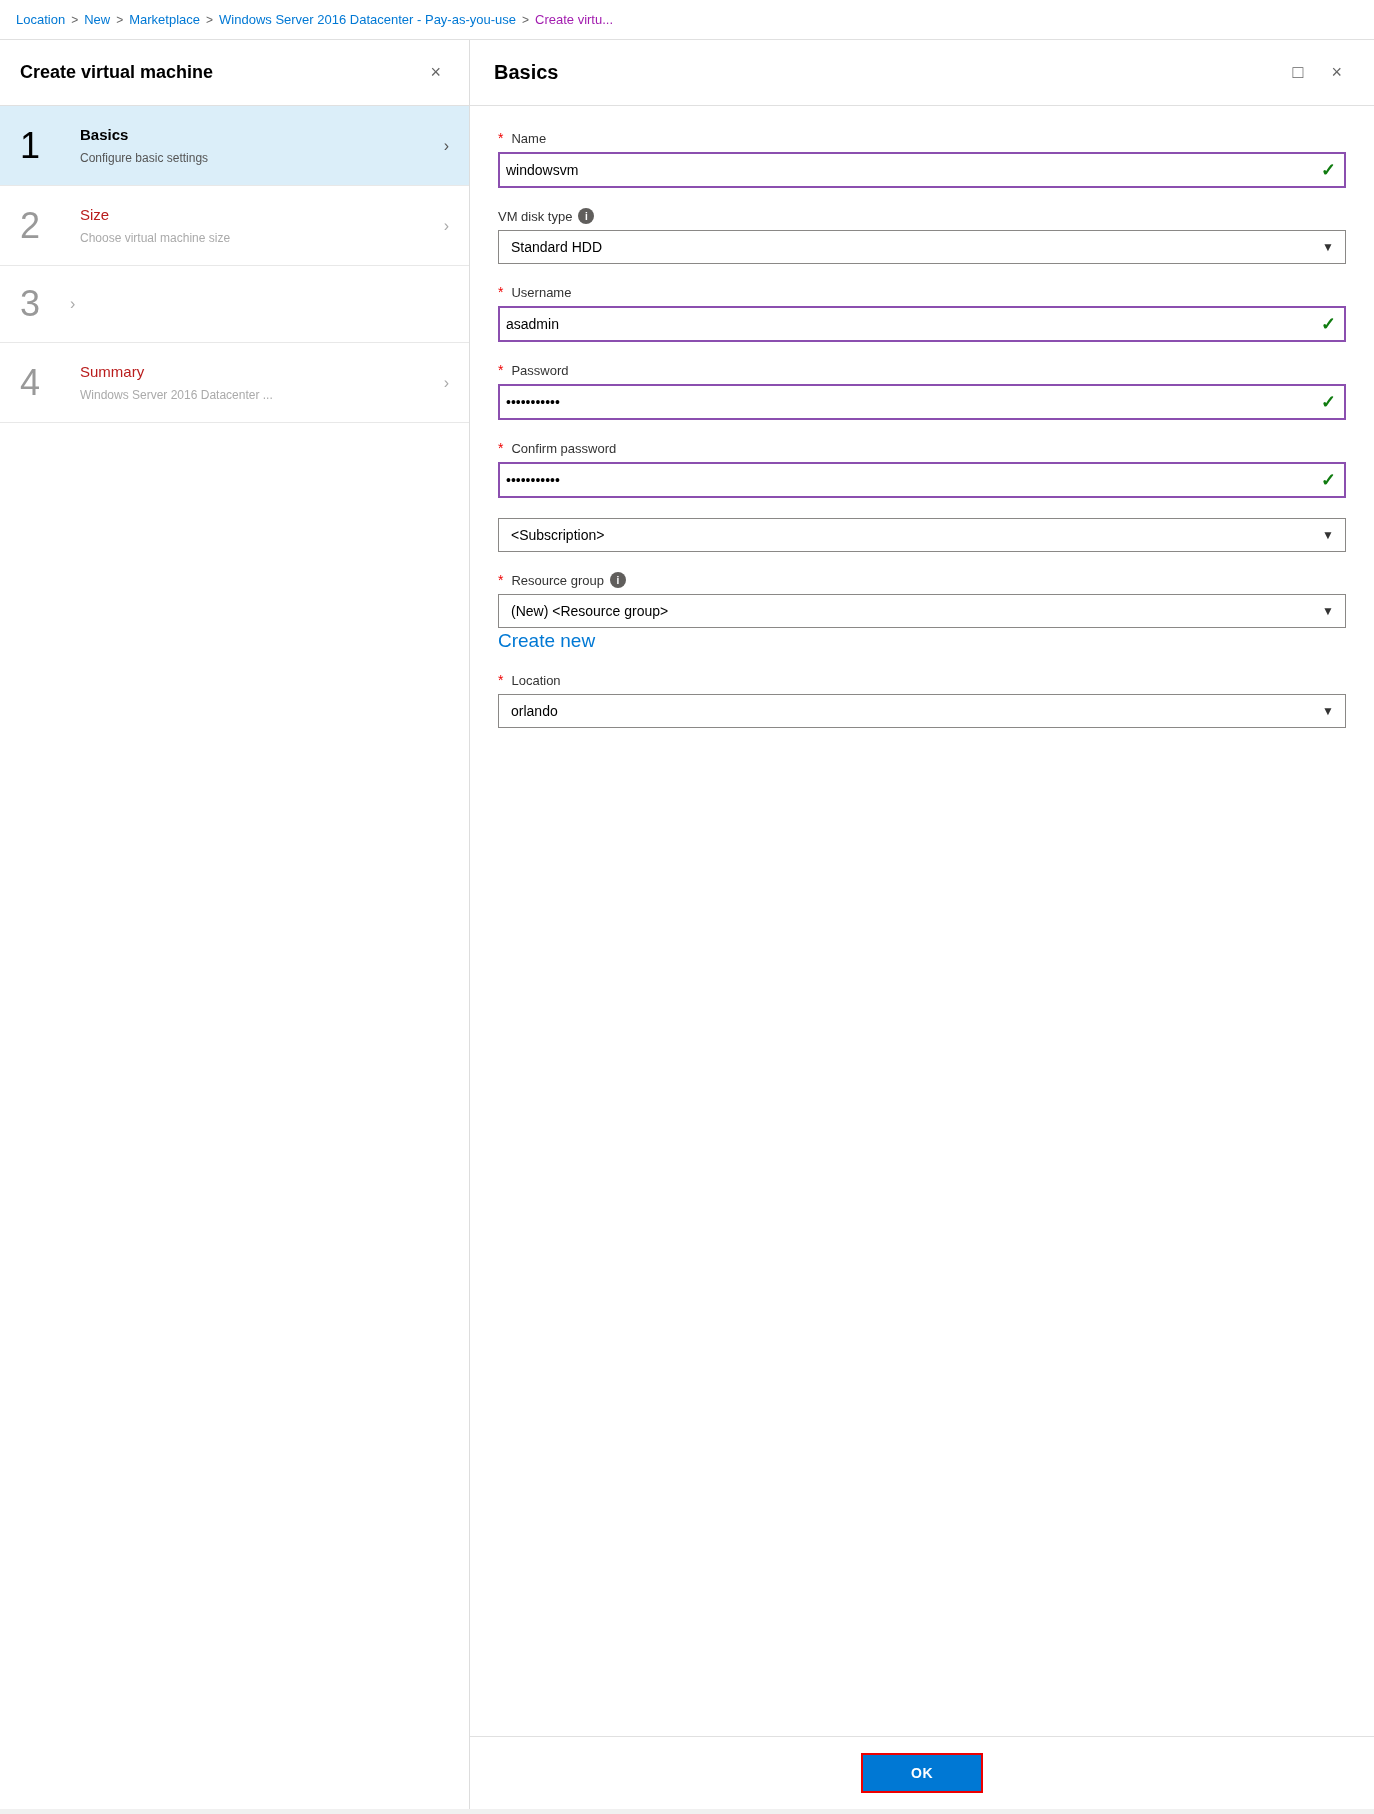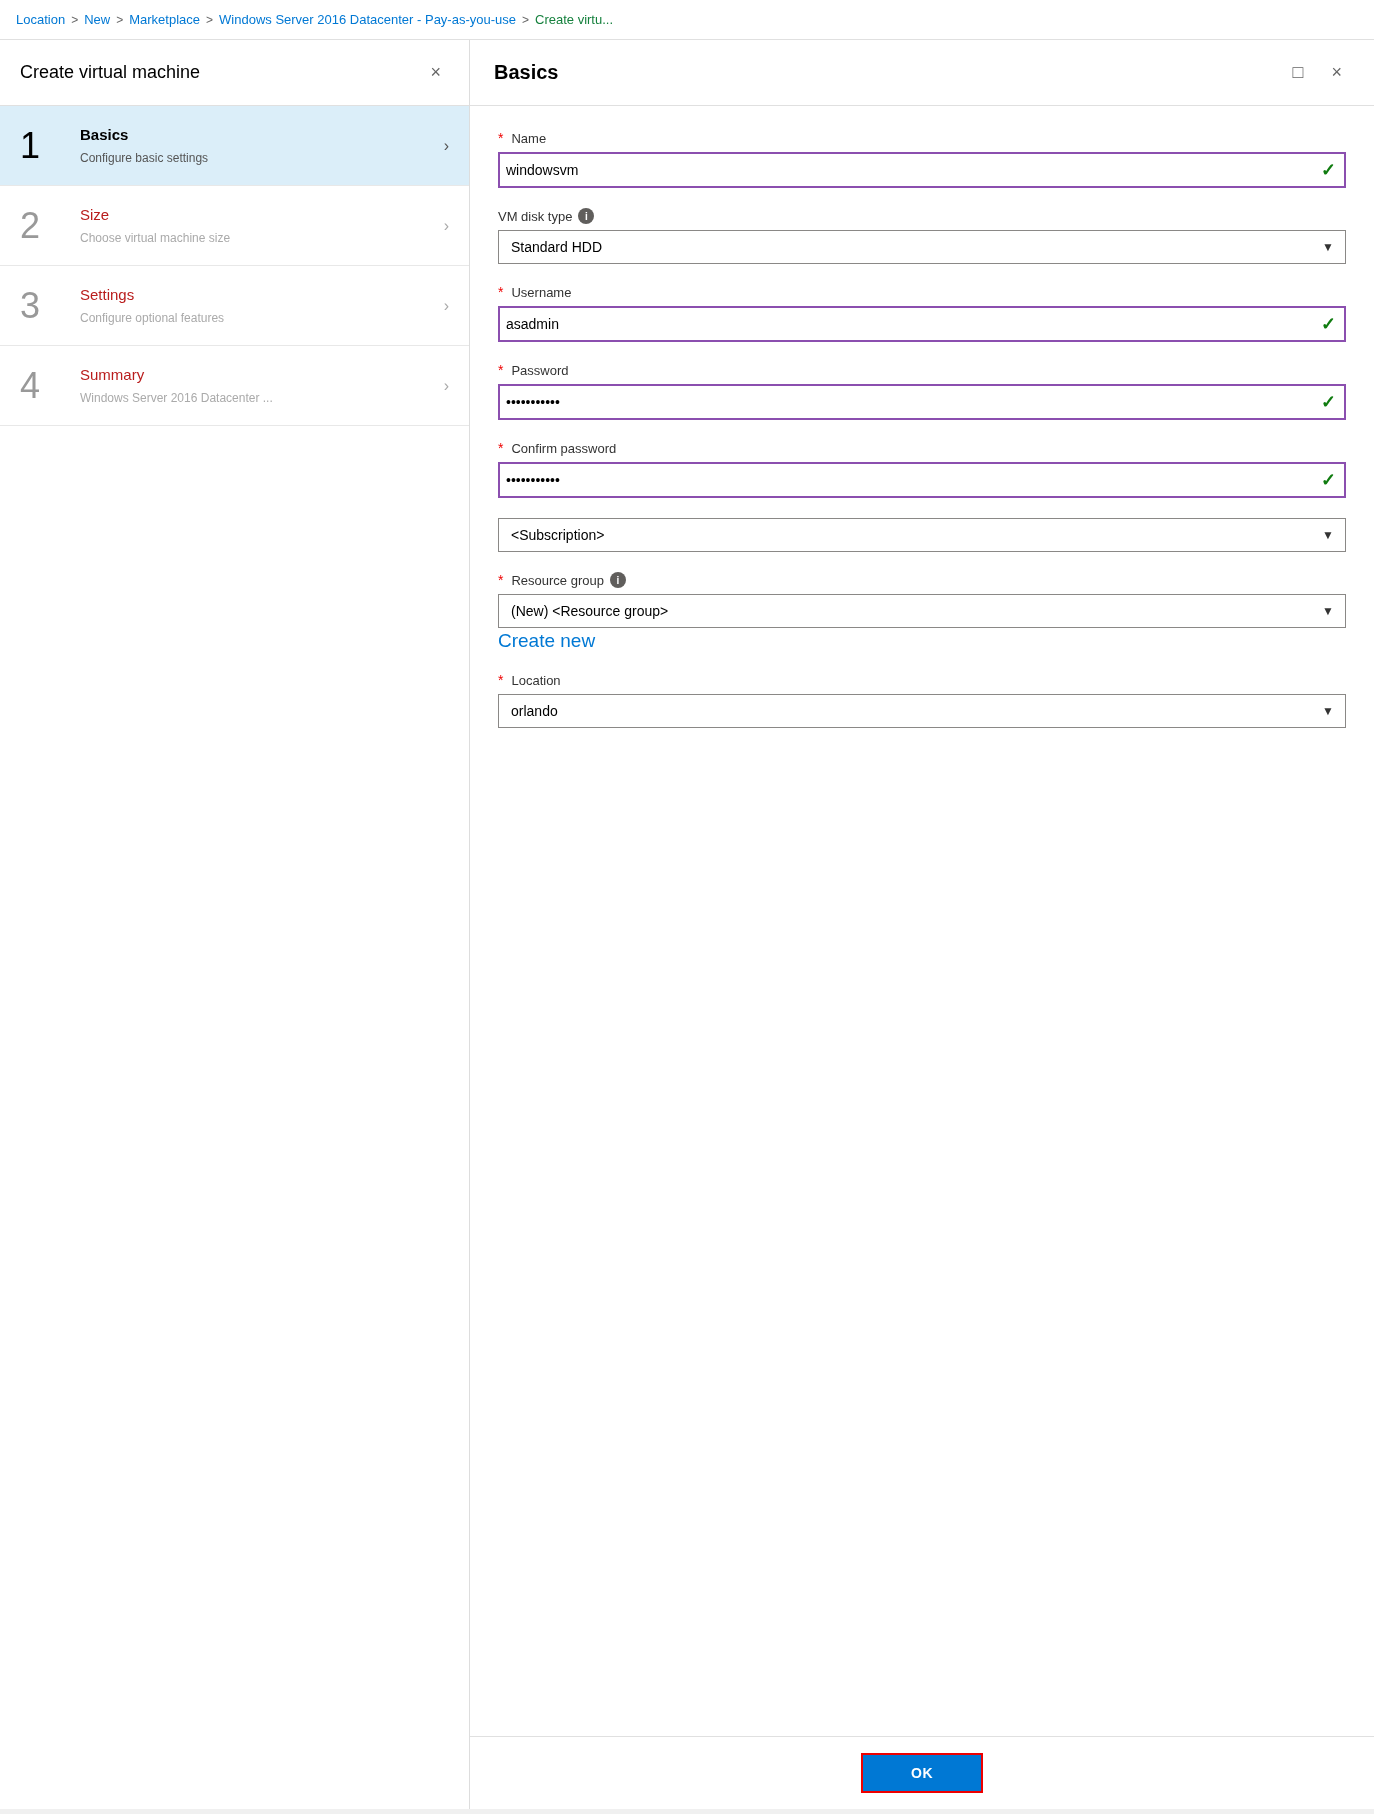--- a/index.html
+++ b/index.html
@@ -26,21 +26,21 @@
     .breadcrumb a {
       color: #0078d4;
       text-decoration: none;
       white-space: nowrap;
     }
     .breadcrumb .sep {
       color: #666;
       font-size: 12px;
     }
     .breadcrumb .current {
-      color: #15803d;
+      color: #a21caf;
       white-space: nowrap;
     }
 
     
     .main-container {
       display: flex;
       height: calc(1814px - 45px);
     }
 
     
@@ -54,21 +54,21 @@
     }
     .left-panel-header {
       display: flex;
       align-items: center;
       justify-content: space-between;
       padding: 18px 20px;
       border-bottom: 1px solid #e0e0e0;
     }
     .left-panel-title {
       font-size: 18px;
-      font-weight: 400;
+      font-weight: 700;
       color: #000;
     }
     .close-btn {
       cursor: pointer;
       font-size: 18px;
       color: #666;
       background: none;
       border: none;
       padding: 4px 8px;
     }
@@ -314,24 +314,20 @@
         <span class="step-number">2</span>
         <div class="step-content">
           <div class="step-name">Size</div>
           <div class="step-desc">Choose virtual machine size</div>
         </div>
         <span class="step-chevron">›</span>
       </div>
 
       <div class="step-item">
         <span class="step-number">3</span>
-        <div class="step-content">
-          <div class="step-name">Settings</div>
-          <div class="step-desc">Configure optional features</div>
-        </div>
         <span class="step-chevron">›</span>
       </div>
 
       <div class="step-item">
         <span class="step-number">4</span>
         <div class="step-content">
           <div class="step-name">Summary</div>
           <div class="step-desc">Windows Server 2016 Datacenter ...</div>
         </div>
         <span class="step-chevron">›</span>

